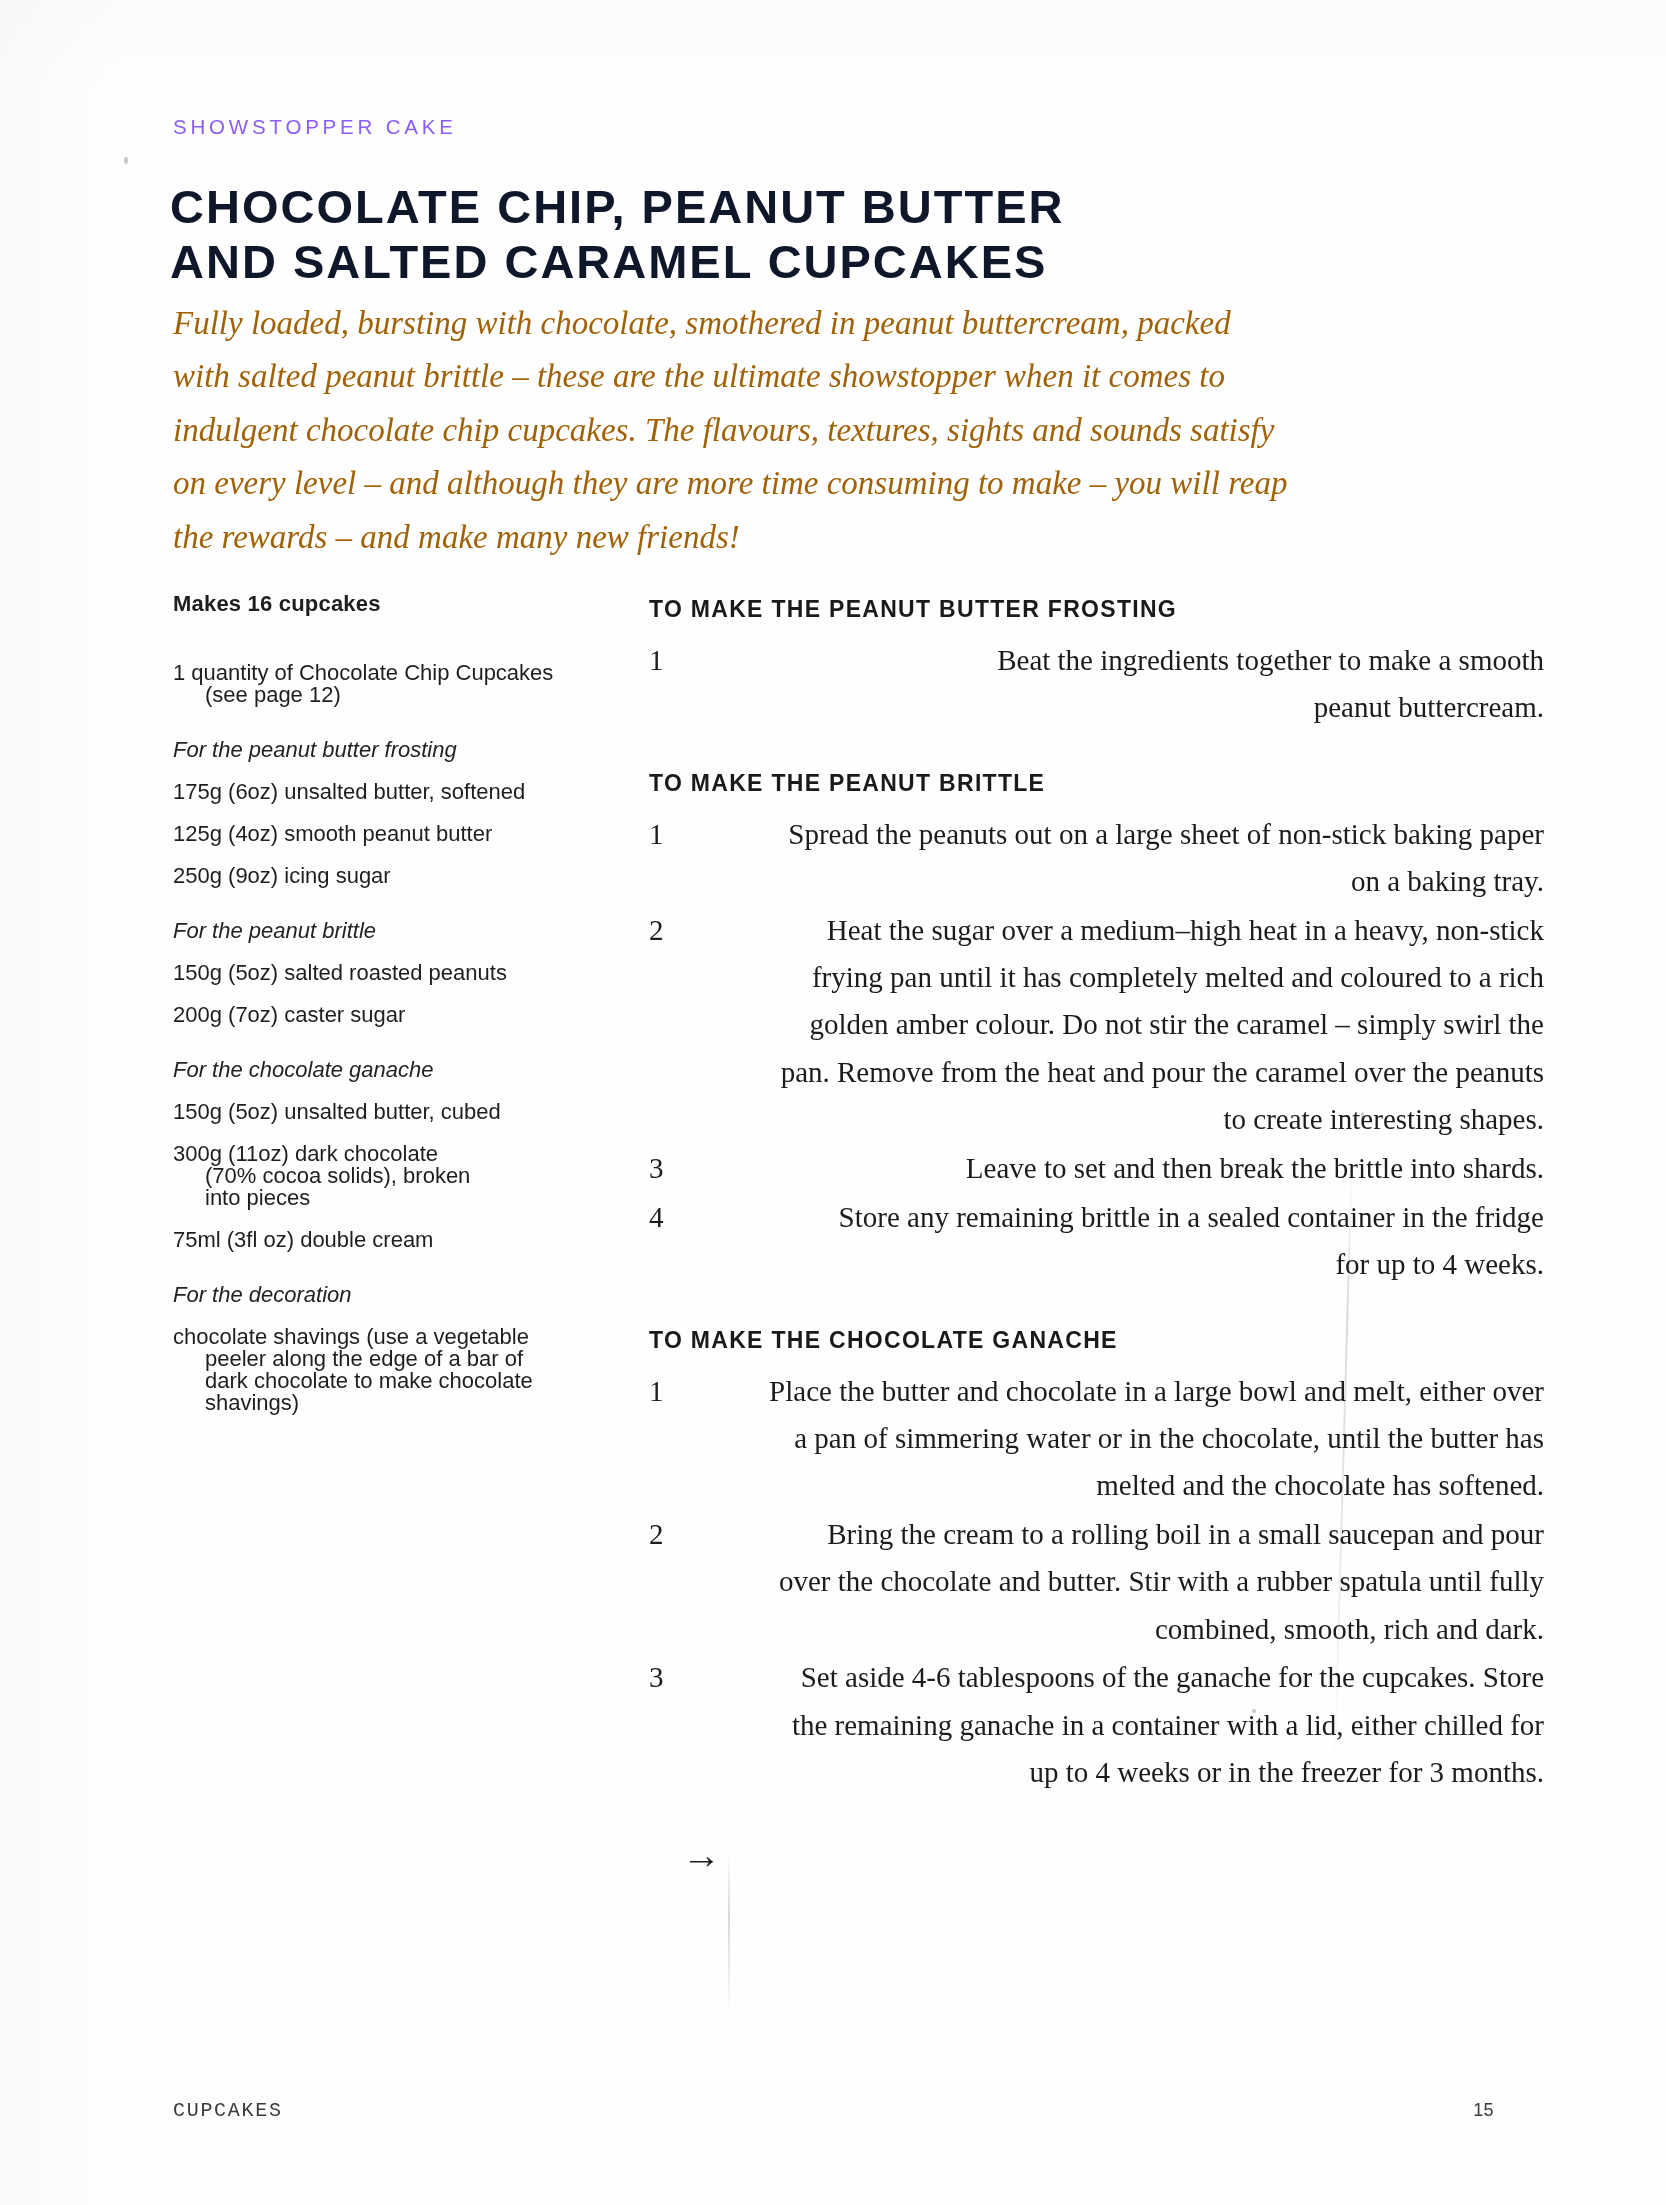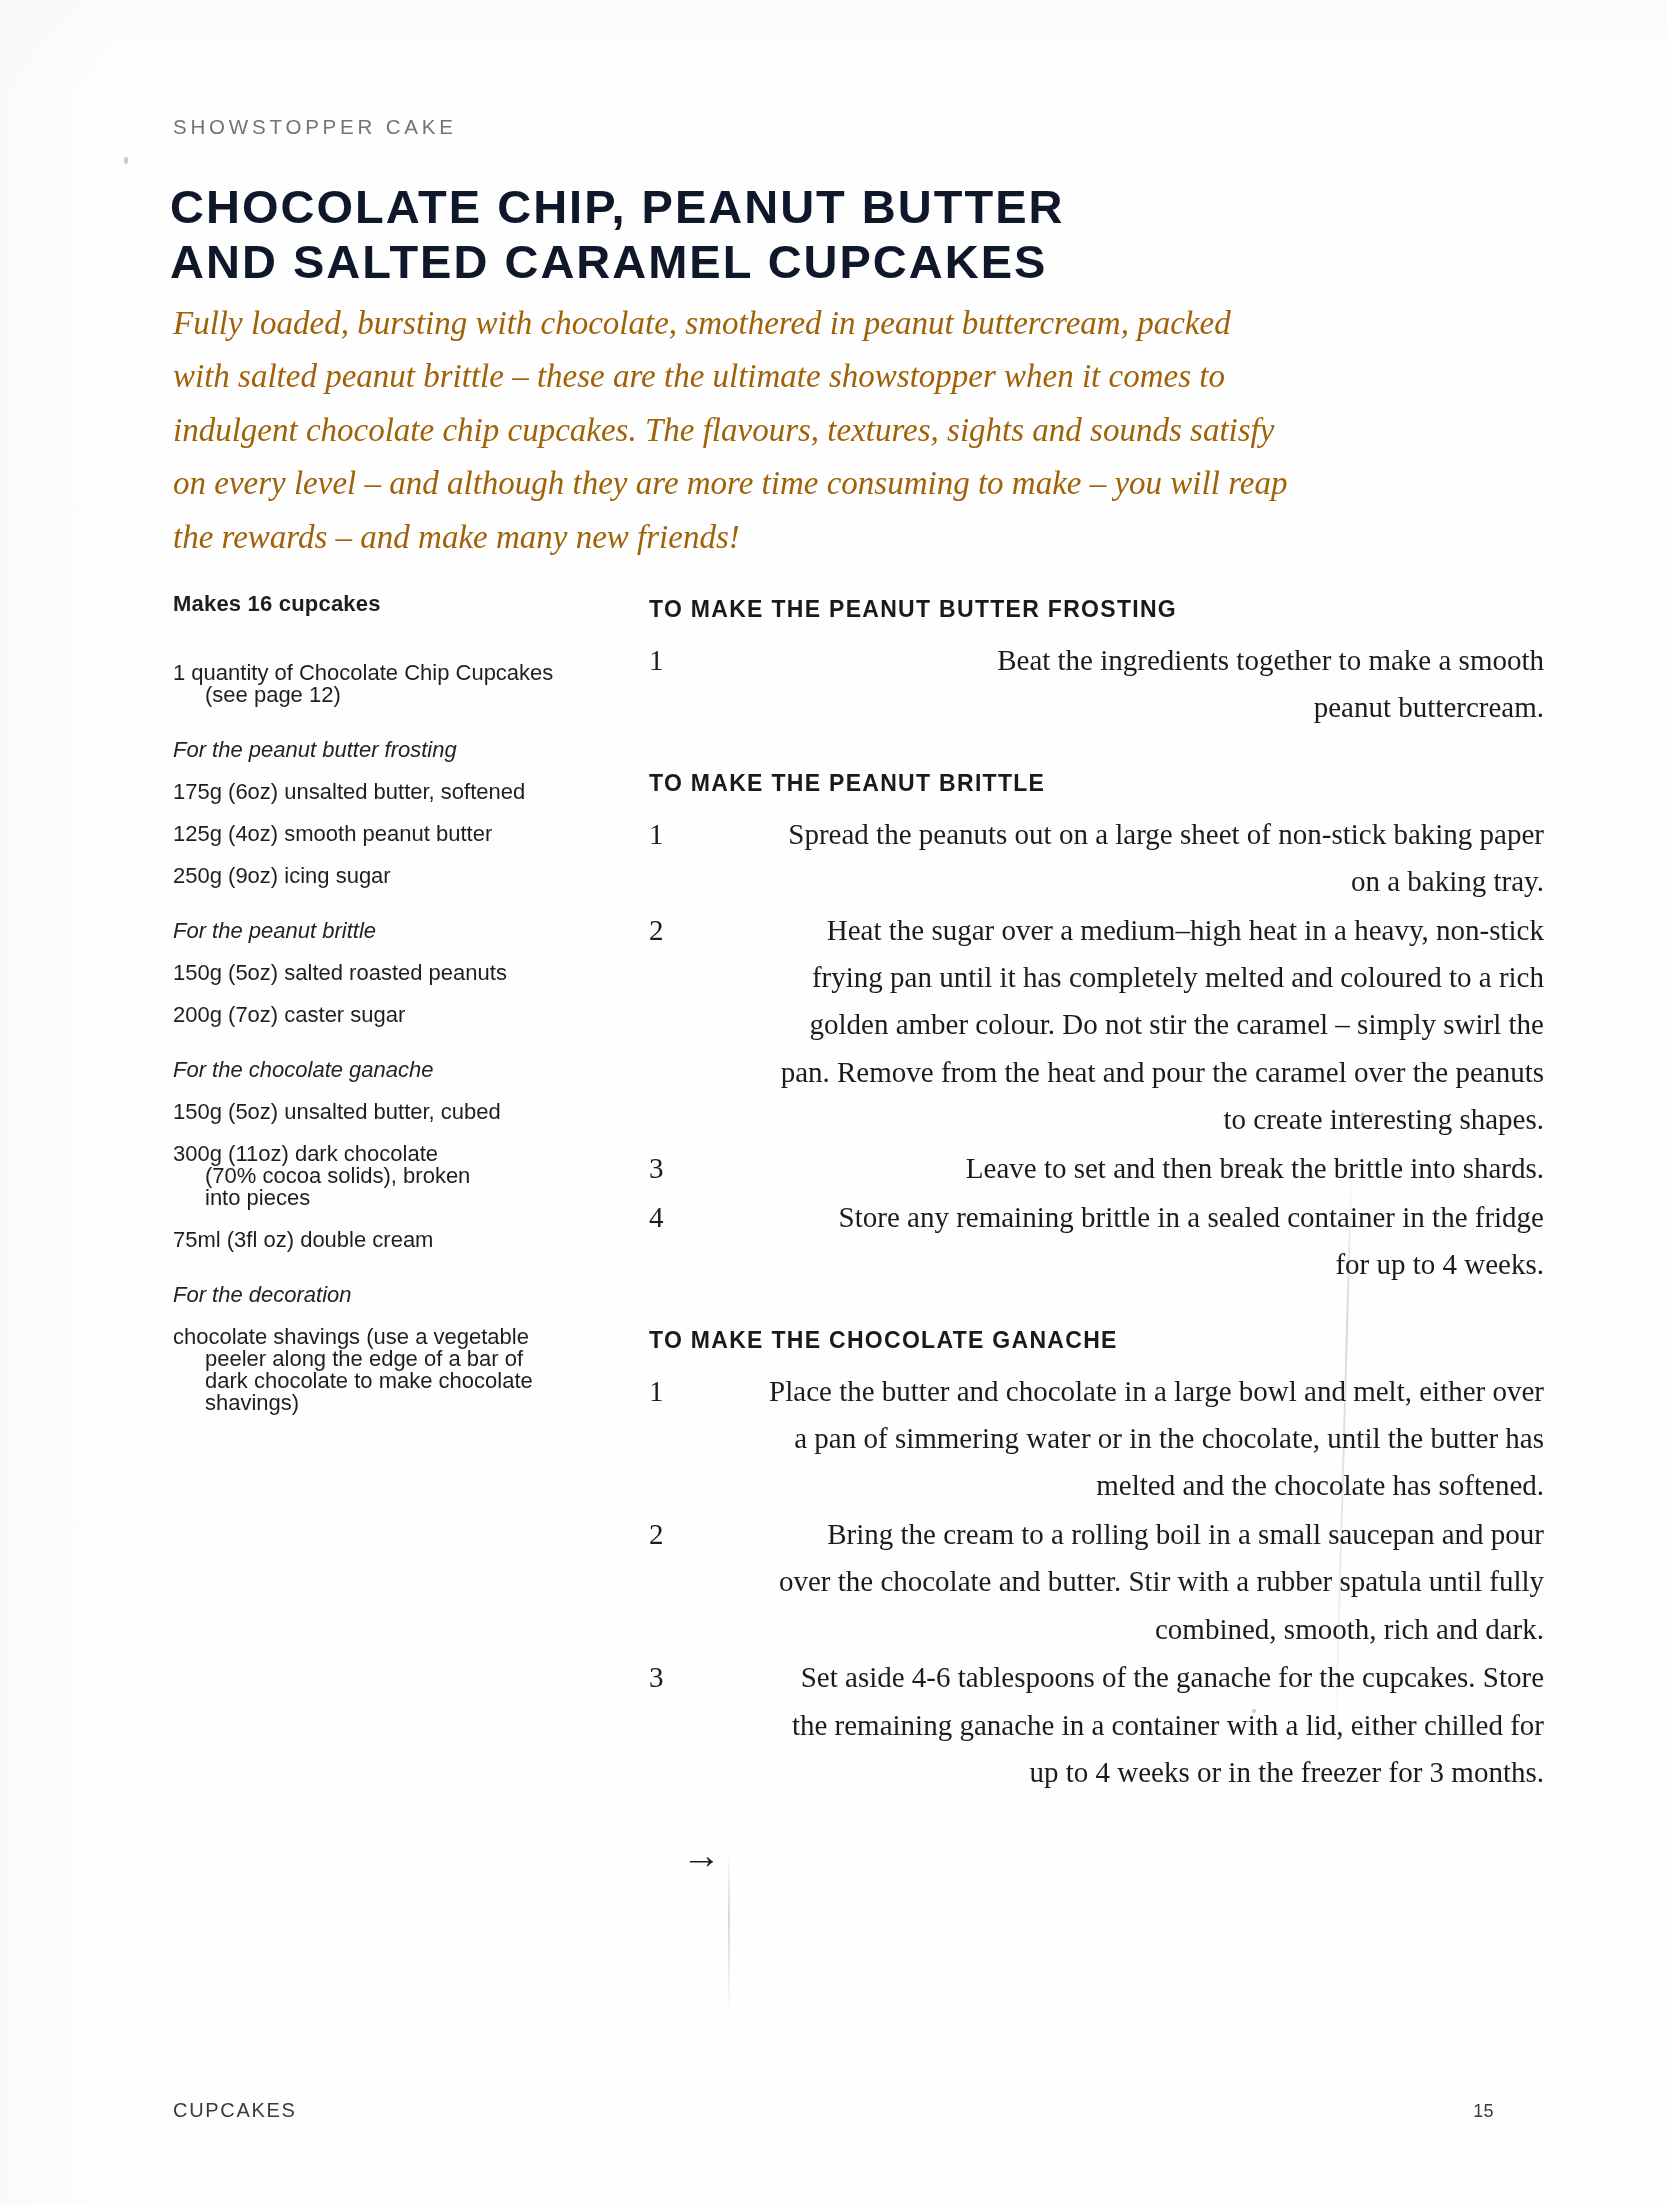--- a/index.html
+++ b/index.html
@@ -63,21 +63,21 @@
     z-index: 4;
   }
 
   
   .eyebrow {
     position: absolute;
     left: 173px;
     top: 115px;
     font-size: 20.5px;
     letter-spacing: 3.8px;
-    color: #737373;
+    color: #8b5cf6;
     font-weight: 400;
   }
   .title {
     position: absolute;
     left: 170px;
     top: 149px;
     width: 1213px;
     color: #0f172a;
     font-size: 47px;
     font-weight: 700;
@@ -183,20 +183,21 @@
     top: 2099px;
     display: flex;
     justify-content: space-between;
     align-items: baseline;
     color: #3a3a3a;
   }
   .footer-left {
     font-size: 20px;
     letter-spacing: 1.7px;
     text-transform: uppercase;
+    font-family: Liberation Mono, monospace;
   }
   .footer-right {
     font-size: 18px;
     letter-spacing: 0.4px;
   }
 </style>
 </head>
 <body>
 
 <div class="page">

